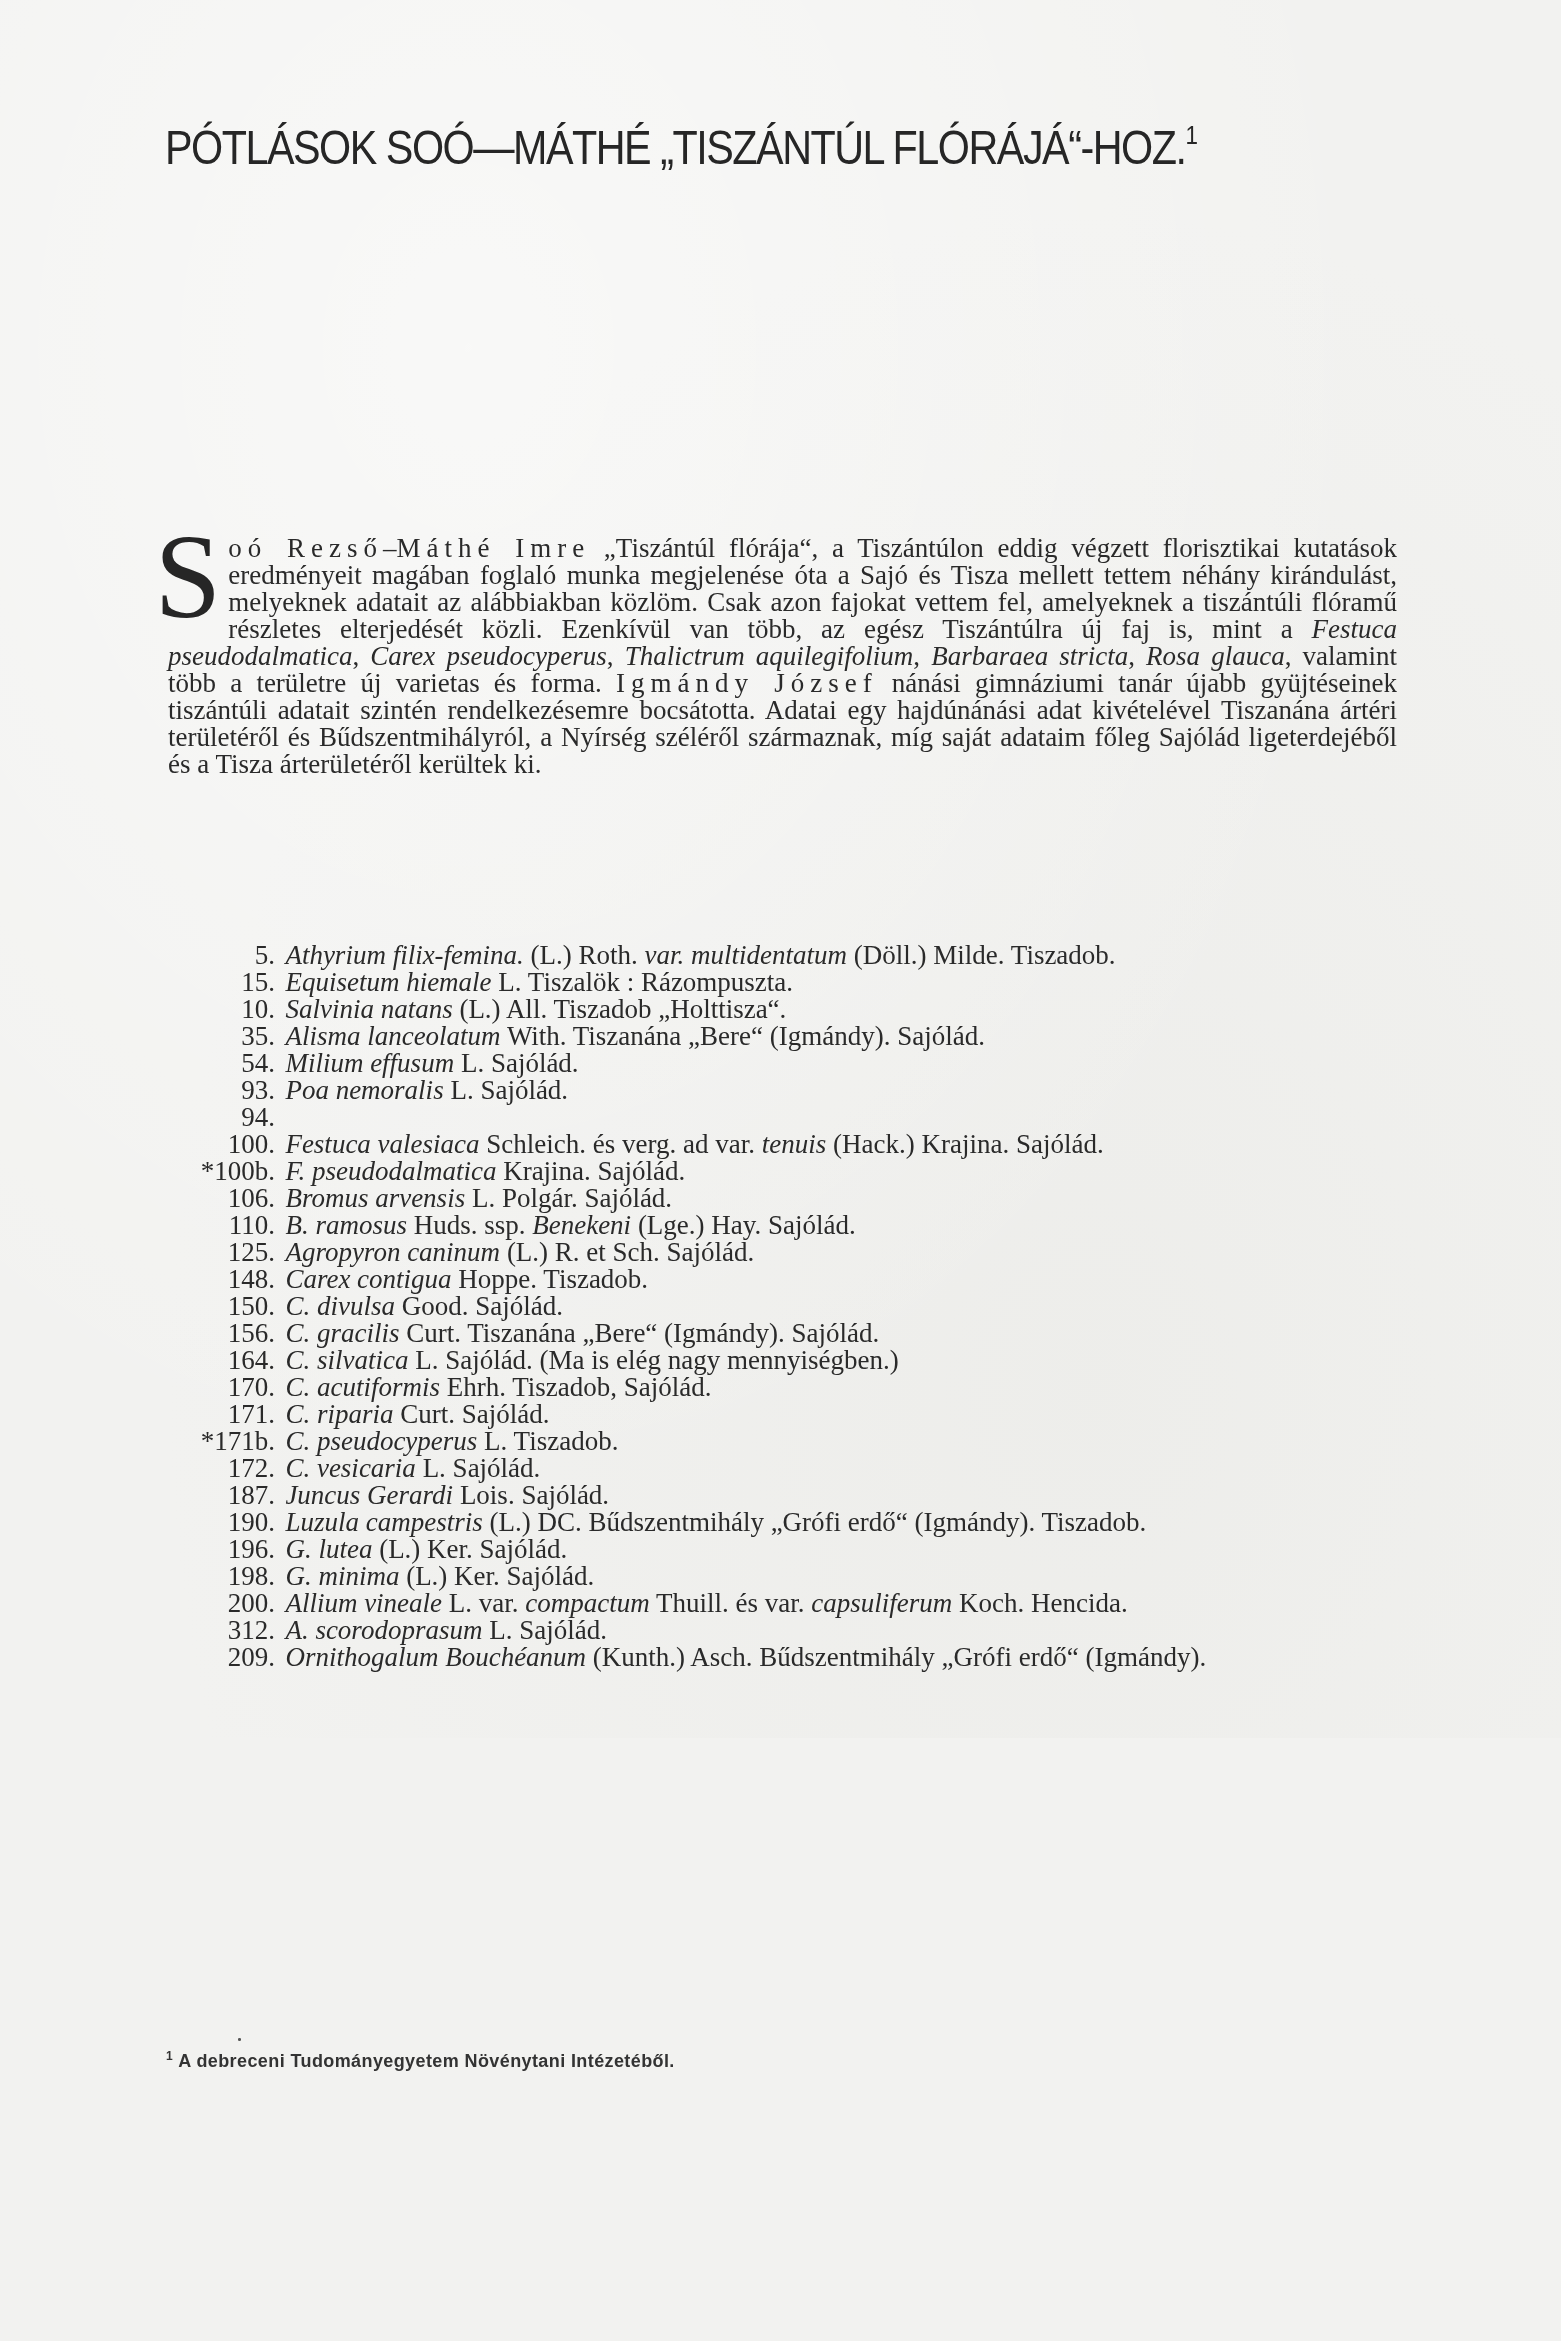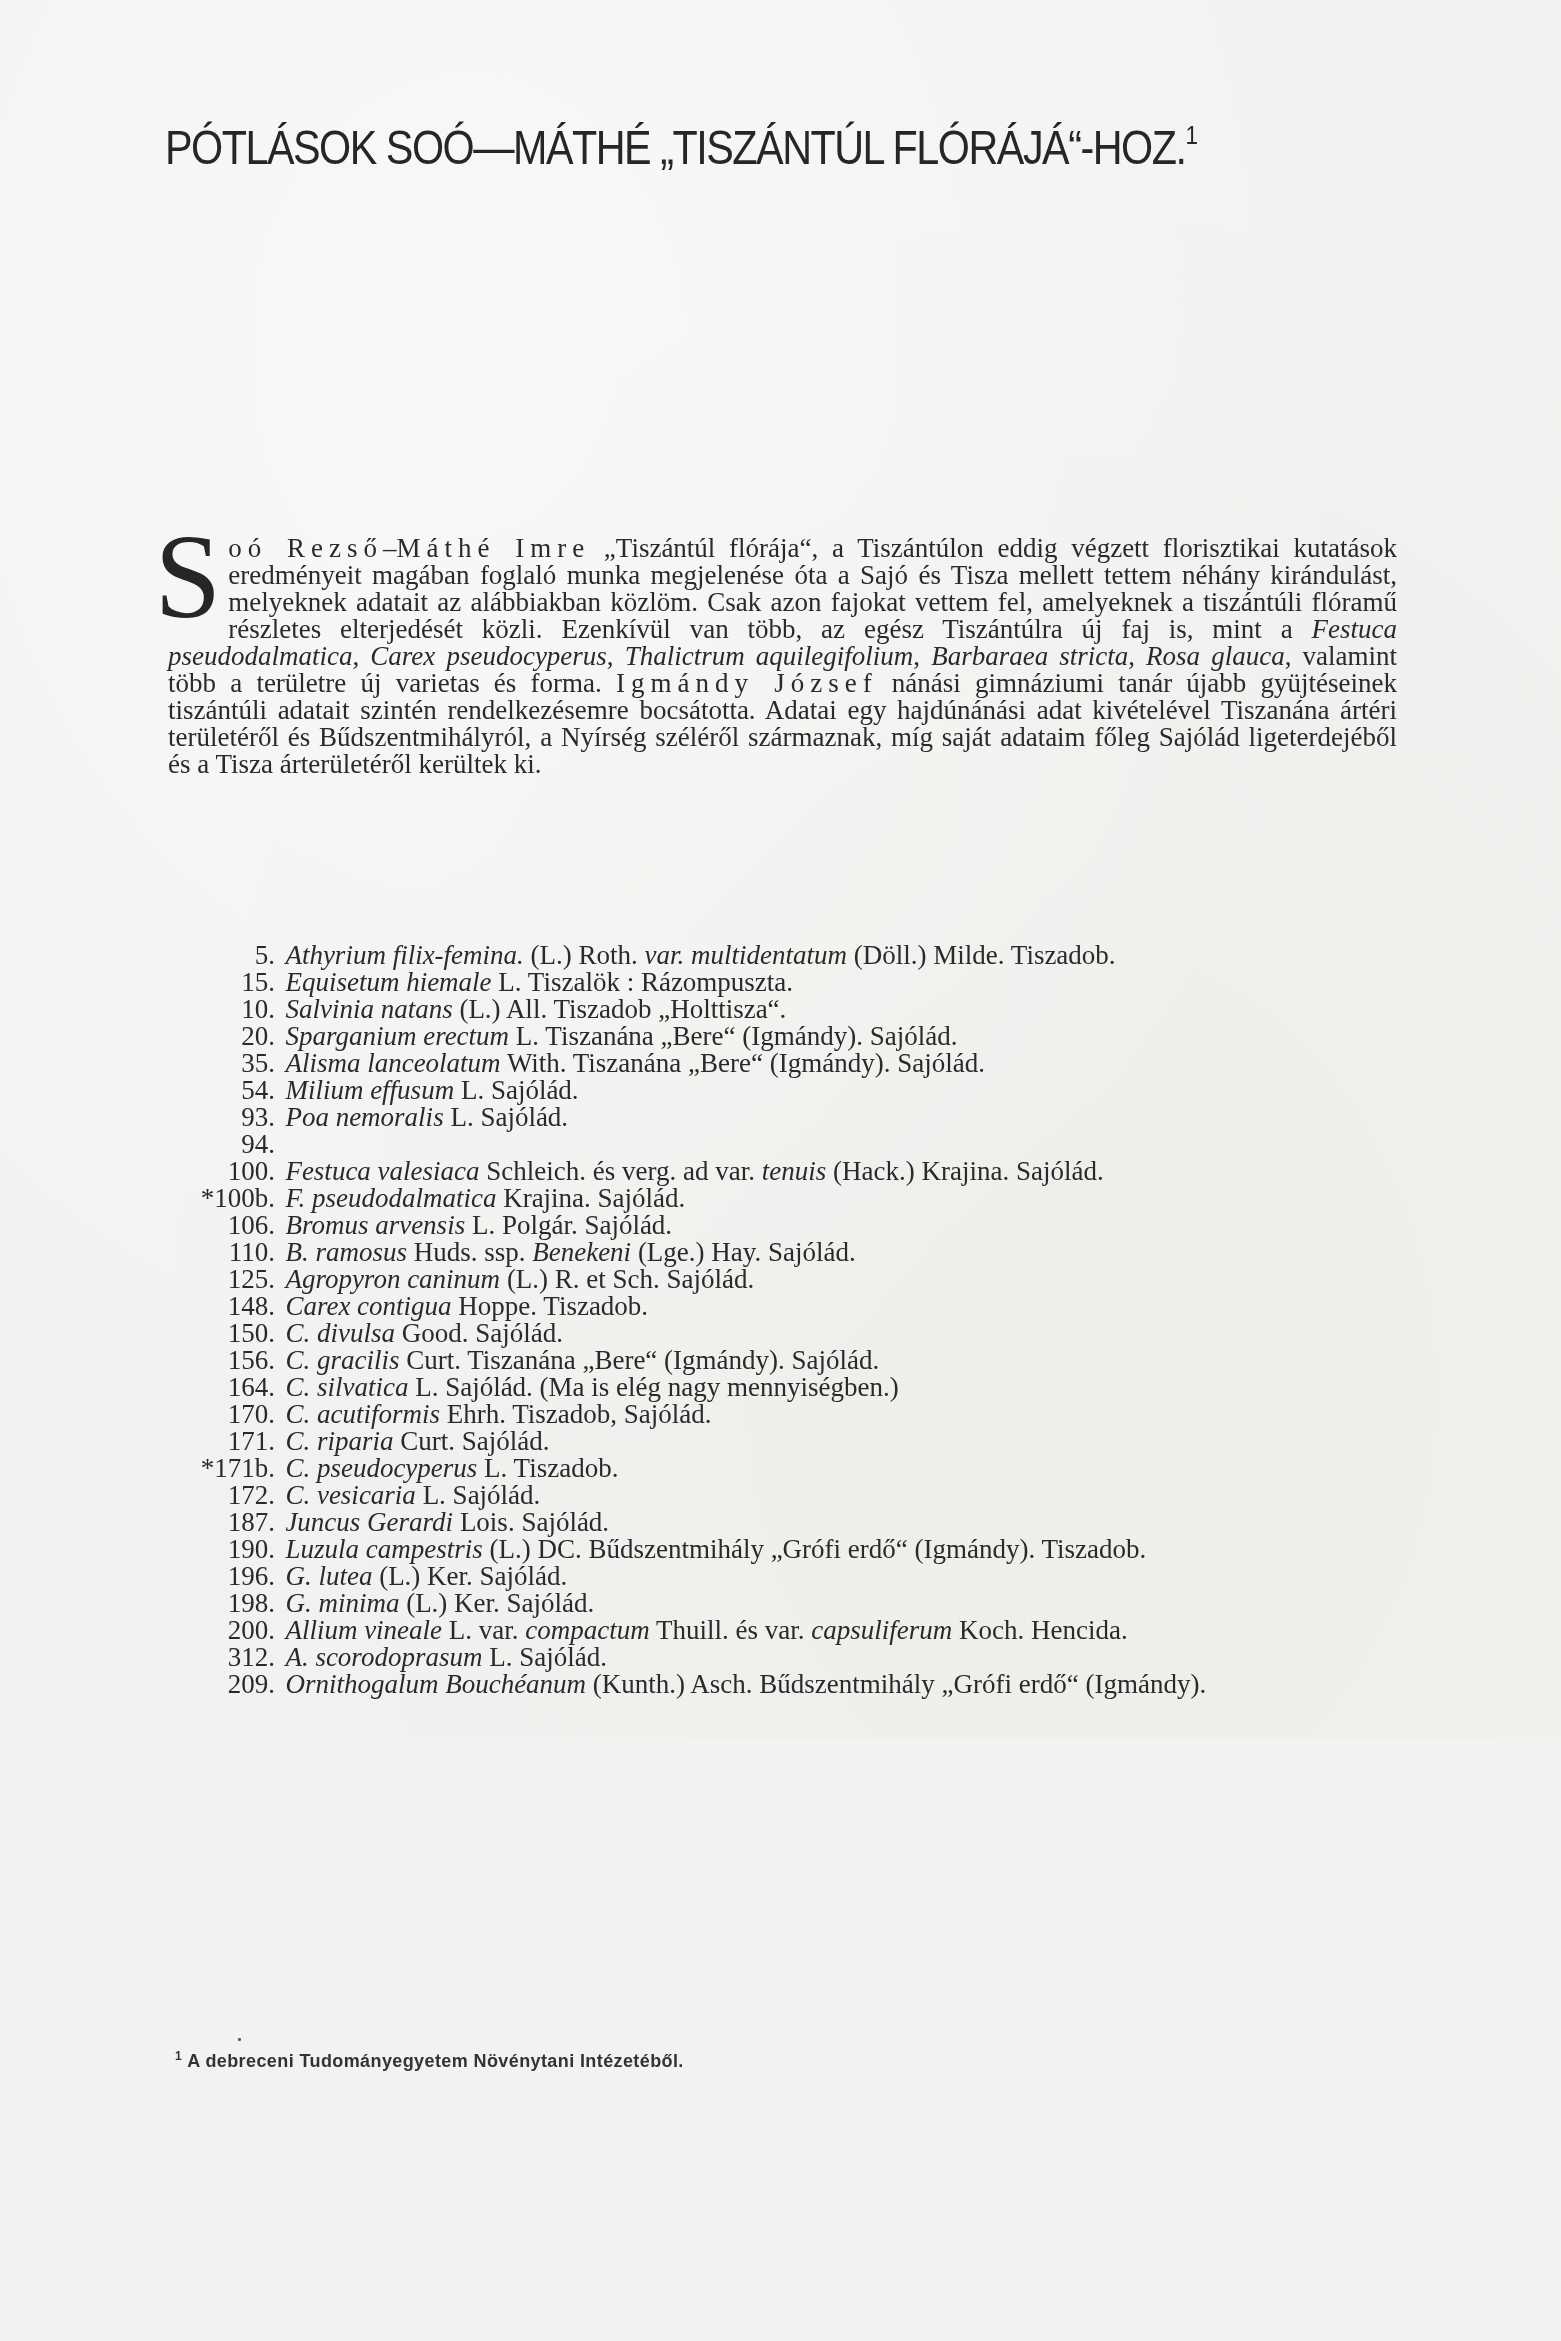--- a/index.html
+++ b/index.html
@@ -40,21 +40,21 @@
 
   .species {
     position: absolute; left: 158px; top: 942px; width: 1249px;
     font-size: 27px; line-height: 27px;
   }
   .sp-row { display: flex; }
   .sp-num { width: 117px; text-align: right; padding-right: 10.4px; flex: none; white-space: nowrap; }
   .sp-text { flex: 1; text-align: justify; text-align-last: left; }
 
   .footnote {
-    position: absolute; left: 175px; top: 2049px; width: 1041px;
+    position: absolute; left: 166px; top: 2049px; width: 1041px;
     font-family: "Liberation Sans", sans-serif; font-weight: bold;
     font-size: 18px; letter-spacing: 0.4px; color: #333;
   }
   .footnote sup { font-size: 12px; margin-right: 5.2px; }
   .fleck { position: absolute; width: 2.6px; height: 2.6px; background: #555; border-radius: 50%; }
 </style>
 </head>
 <body>
 
 <div class="page">
@@ -71,24 +71,20 @@
         <span class="sp-num">5.</span>
         <span class="sp-text"><span class="it">Athyrium filix-femina.</span><span> (L.) Roth. </span><span class="it">var. multidentatum</span><span> (Döll.) Milde. Tiszadob.</span></span>
       </div>
       <div class="sp-row">
         <span class="sp-num">15.</span>
         <span class="sp-text"><span class="it">Equisetum hiemale</span><span> L. Tiszalök : Rázompuszta.</span></span>
       </div>
       <div class="sp-row">
         <span class="sp-num">10.</span>
         <span class="sp-text"><span class="it">Salvinia natans</span><span> (L.) All. Tiszadob „Holttisza“.</span></span>
-      </div>
-      <div class="sp-row">
-        <span class="sp-num">20.</span>
-        <span class="sp-text"><span class="it">Sparganium erectum</span><span> L. Tiszanána „Bere“ (Igmándy). Sajólád.</span></span>
       </div>
       <div class="sp-row">
         <span class="sp-num">35.</span>
         <span class="sp-text"><span class="it">Alisma lanceolatum</span><span> With. Tiszanána „Bere“ (Igmándy). Sajólád.</span></span>
       </div>
       <div class="sp-row">
         <span class="sp-num">54.</span>
         <span class="sp-text"><span class="it">Milium effusum</span><span> L. Sajólád.</span></span>
       </div>
       <div class="sp-row">

